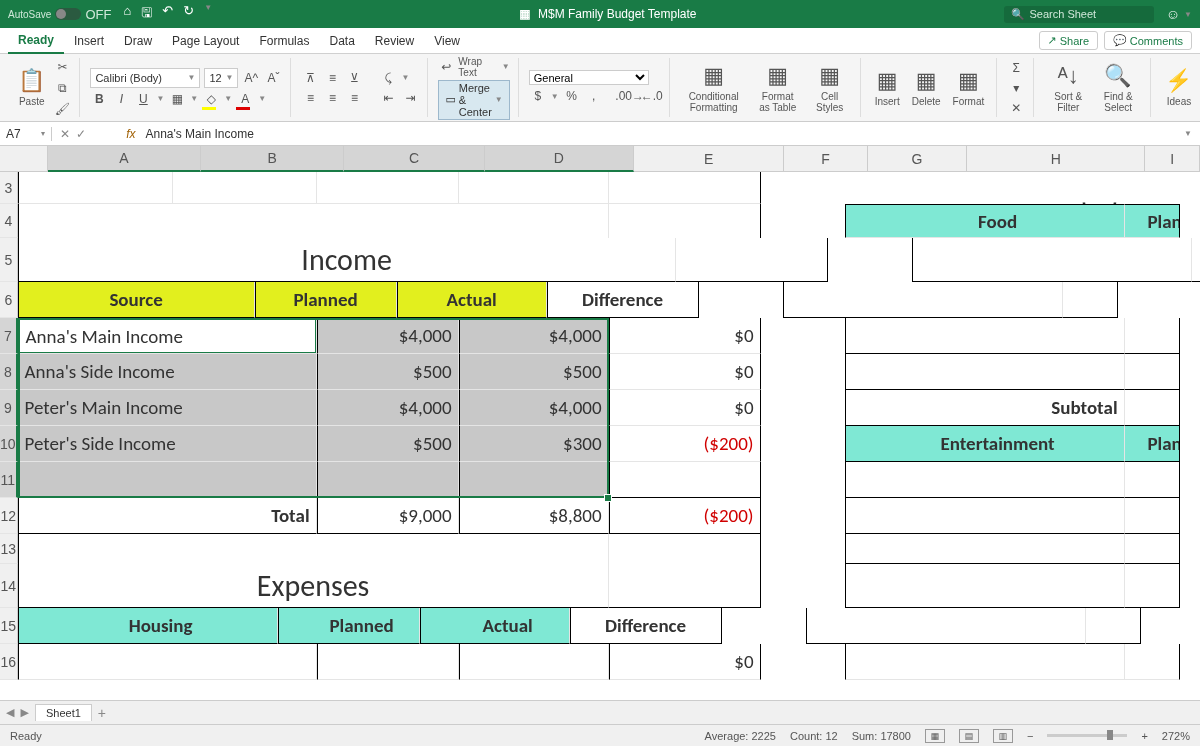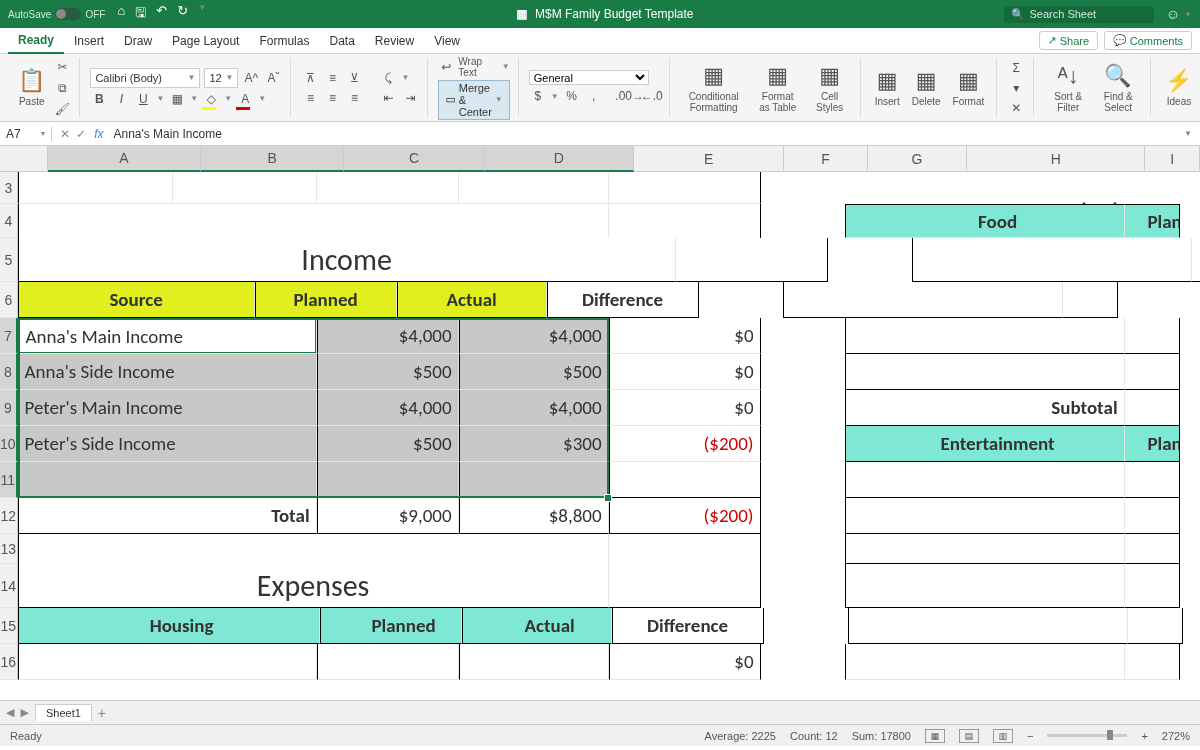--- a/index.html
+++ b/index.html
@@ -35,21 +35,21 @@
 .fontbox.wide { width: 110px; justify-content: space-between; }
 .fontbox.num { width: 34px; justify-content: space-between; }
 .merge { background: #d8e8f0; border: 1px solid #9db8cc; padding: 1px 6px; font-size: 11px; display: flex; align-items: center; gap: 3px; }
 .smalltxt { font-size: 10px; color: #555; }
 select.smallsel { font-size: 11px; border: 1px solid #ccc; background:#fff; height:15px; width: 120px; }
 
 
 .fbar { height: 24px; border-bottom: 1px solid #ccc; display: flex; align-items: center; font-size: 12px; }
 .fbar .namebox { width: 52px; border-right: 1px solid #ccc; padding: 0 6px; display: flex; align-items: center; justify-content: space-between; }
 .fbar .fxicons { display: flex; gap: 6px; padding: 0 8px; color: #888; }
-.fbar .fx { font-style: italic; color: #3b82f6; margin-right: 6px; }
+.fbar .fx { font-style: italic; color: #a16207; margin-right: 6px; margin-left: 32px; }
 .fbar .formula { flex: 1; padding: 0 4px; }
 
 
 .grid { position: relative; height: 554px; overflow: hidden; background: #fff; }
 .colheads { display: flex; height: 26px; background: #f0f0f0; position: relative; }
 .corner { width: 48px; border-right: 1px solid #ccc; border-bottom: 1px solid #ccc; background:#f0f0f0; }
 .ch { border-right: 1px solid #ccc; border-bottom: 1px solid #ccc; display: flex; align-items: center; justify-content: center; font-size: 14px; color: #555; }
 .ch.sel { background: #d5d5d5; border-bottom: 2px solid #197b46; }
 .rows { display: flex; }
 .rowheads { width: 48px; }
@@ -92,21 +92,21 @@
 .zoomslider::after { content:""; width:6px; height:10px; background:#888; position:absolute; left:60px; top:-4px; }
 .caret { font-size: 8px; color: #888; }
 </style>
 </head>
 <body>
 
 <div class="titlebar">
   <div class="autosave">
     <span>AutoSave</span>
     <div class="toggle"></div>
-    <span style="font-size:10px">OFF</span>
+    <span style="font-size:13px">OFF</span>
   </div>
   <div class="qat">
     <span>⌂</span>
     <span>🖫</span>
     <span>↶</span>
     <span>↻</span>
     <span class="caret">▼</span>
   </div>
   <div class="title">
     <span class="xicon">▦</span>
@@ -433,21 +433,21 @@
       </div>
       <div class="cellrow">
         <div class="cell r14 thickL titleCell thickB" style="width:591px">Expenses</div>
         <div class="cell cE r14 thickR thickB"></div>
         <div class="cell cF r14" style="border:none"></div>
         <div class="cell r14 thickL" style="width:280px;border-bottom:1px solid #000"></div>
         <div class="cell cI r14 thickR" style="border-bottom:1px solid #000"></div>
       </div>
 
       <div class="cellrow">
-        <div class="cell r15 hdrTeal thickL thickB" style="width:302px">Housing</div>
+        <div class="cell r15 hdrTeal thickL thickB" style="width:260px">Housing</div>
         <div class="cell cC r15 hdrTeal thickB thickL">Planned</div>
         <div class="cell cD r15 hdrTeal thickB thickL">Actual</div>
         <div class="cell cE r15 bold thickR thickB thickL" style="justify-content:center">Difference</div>
         <div class="cell cF r15" style="border:none"></div>
         <div class="cell r15 thickL" style="width:280px;border-bottom:1px solid #000"></div>
         <div class="cell cI r15 thickR" style="border-bottom:1px solid #000"></div>
       </div>
 
       <div class="cellrow">
         <div class="cell r16 thickL" style="width:299px"></div>

